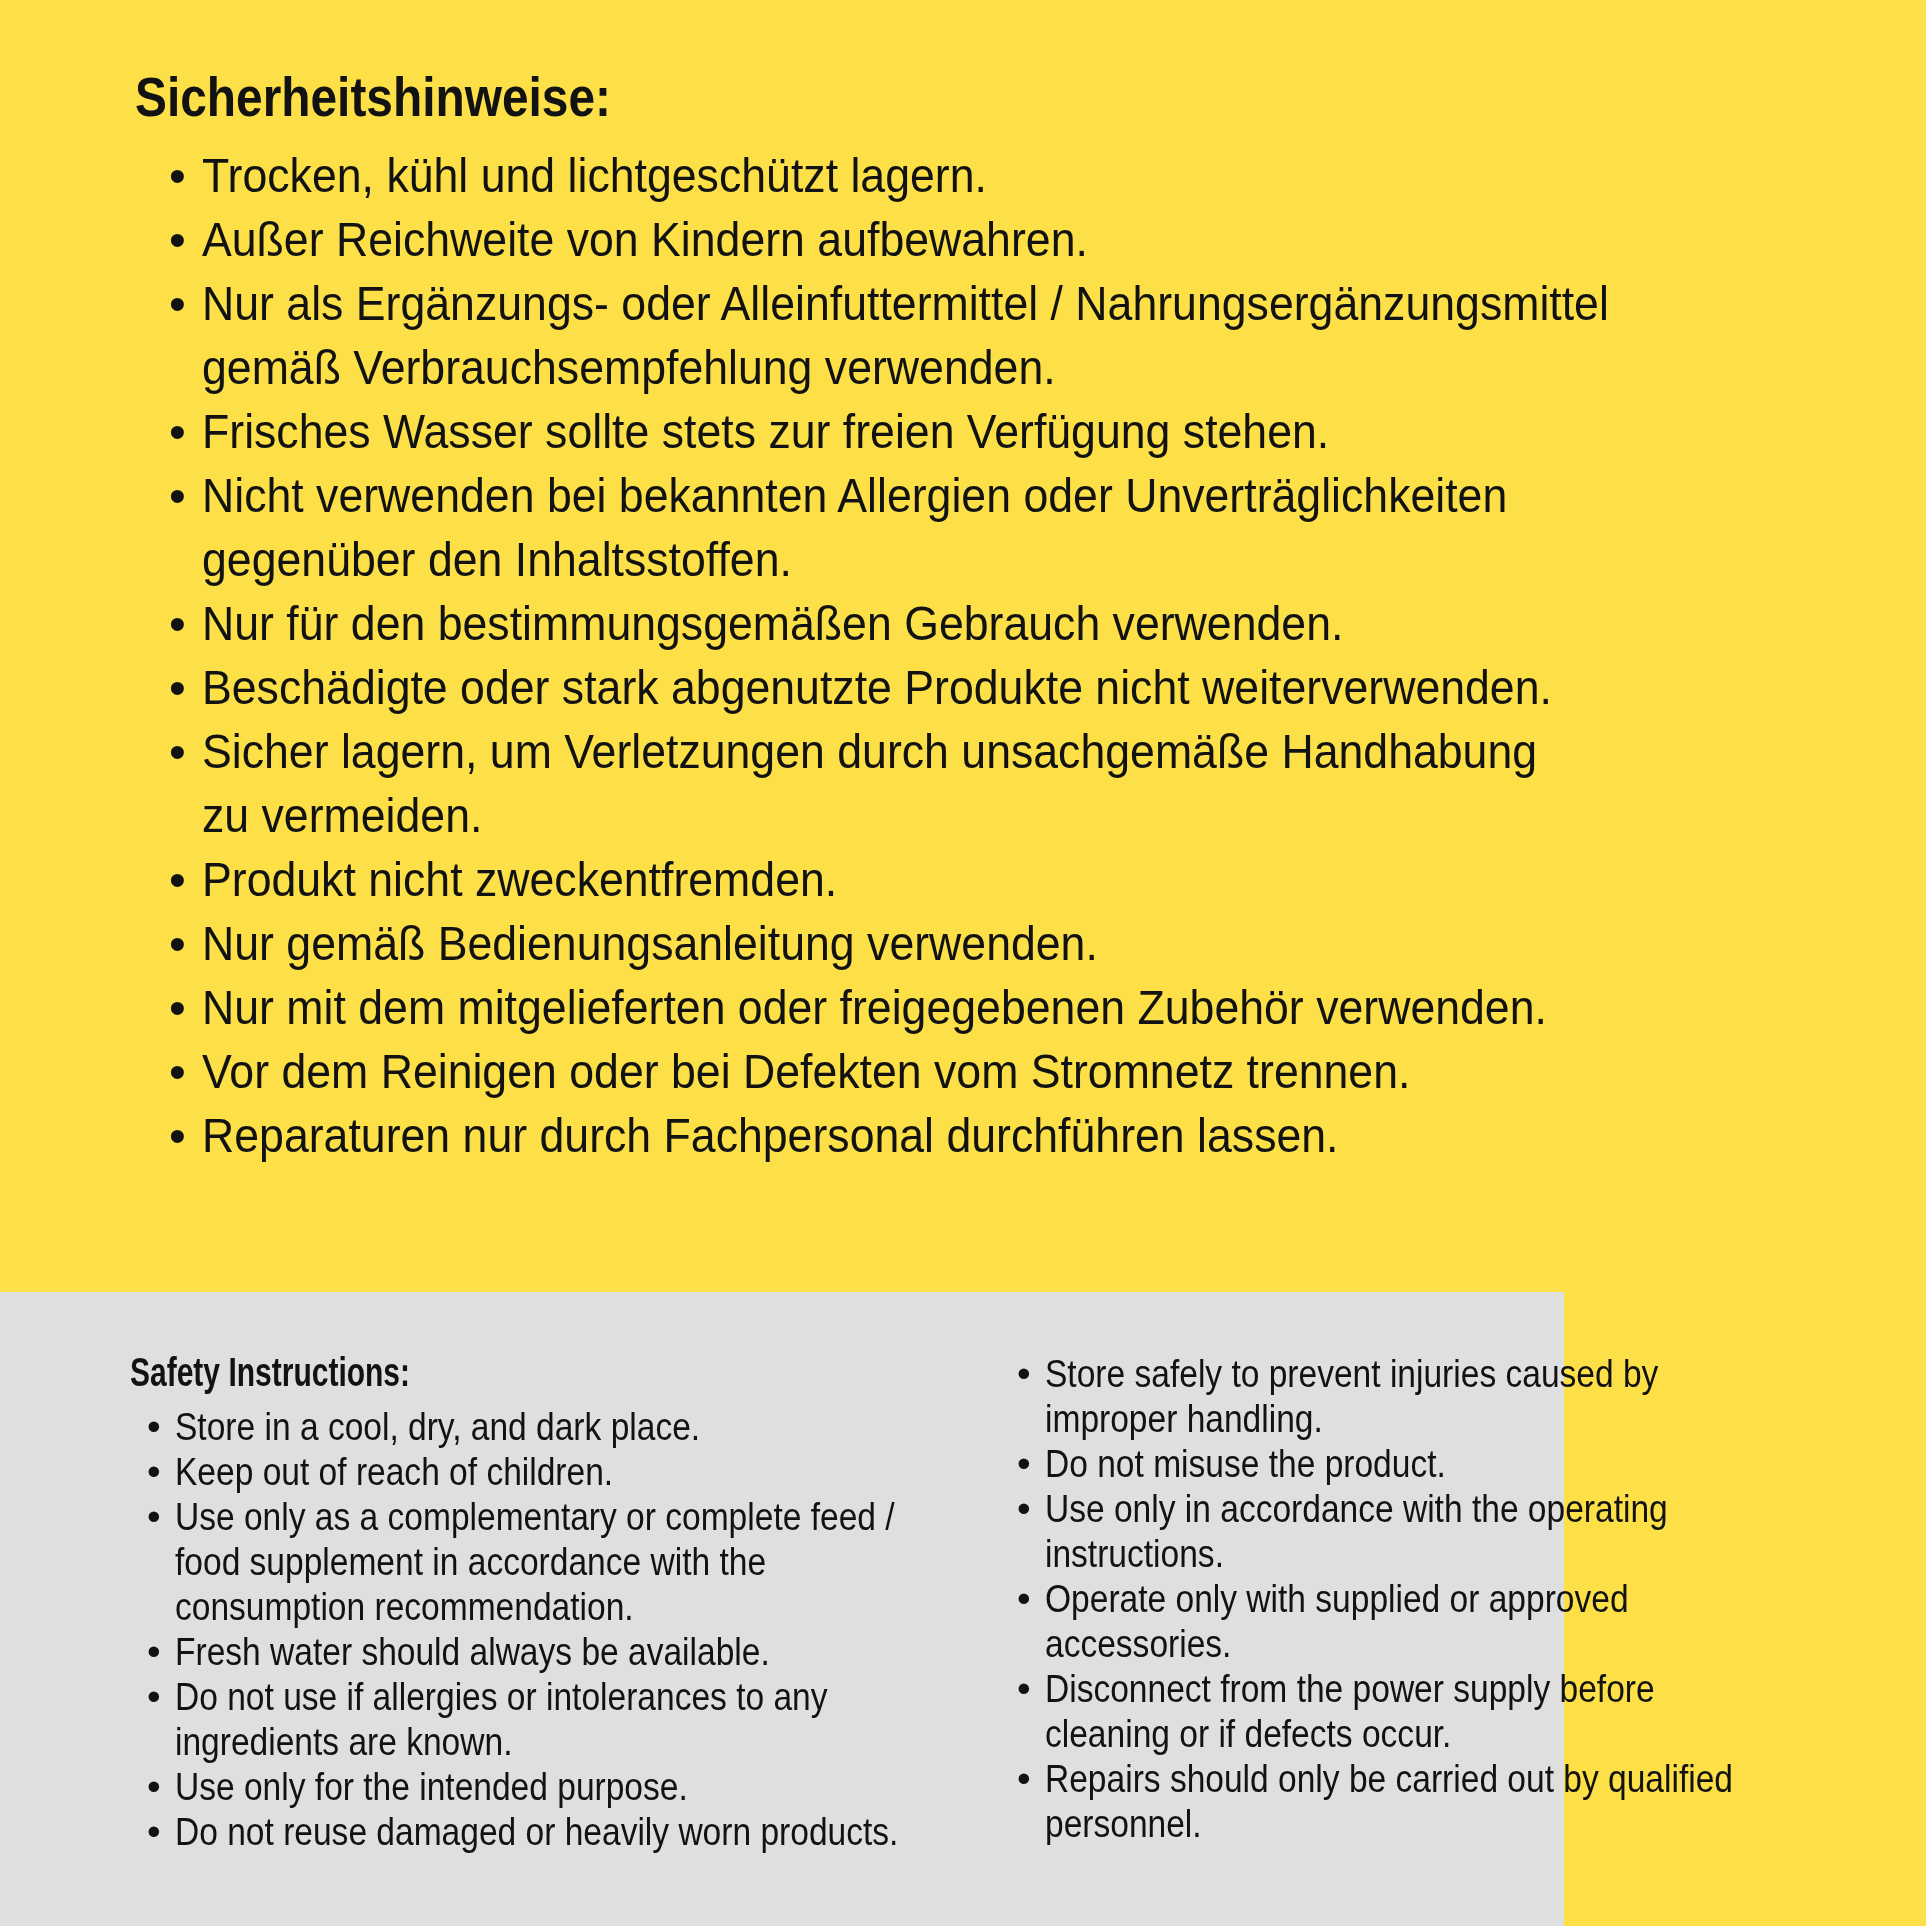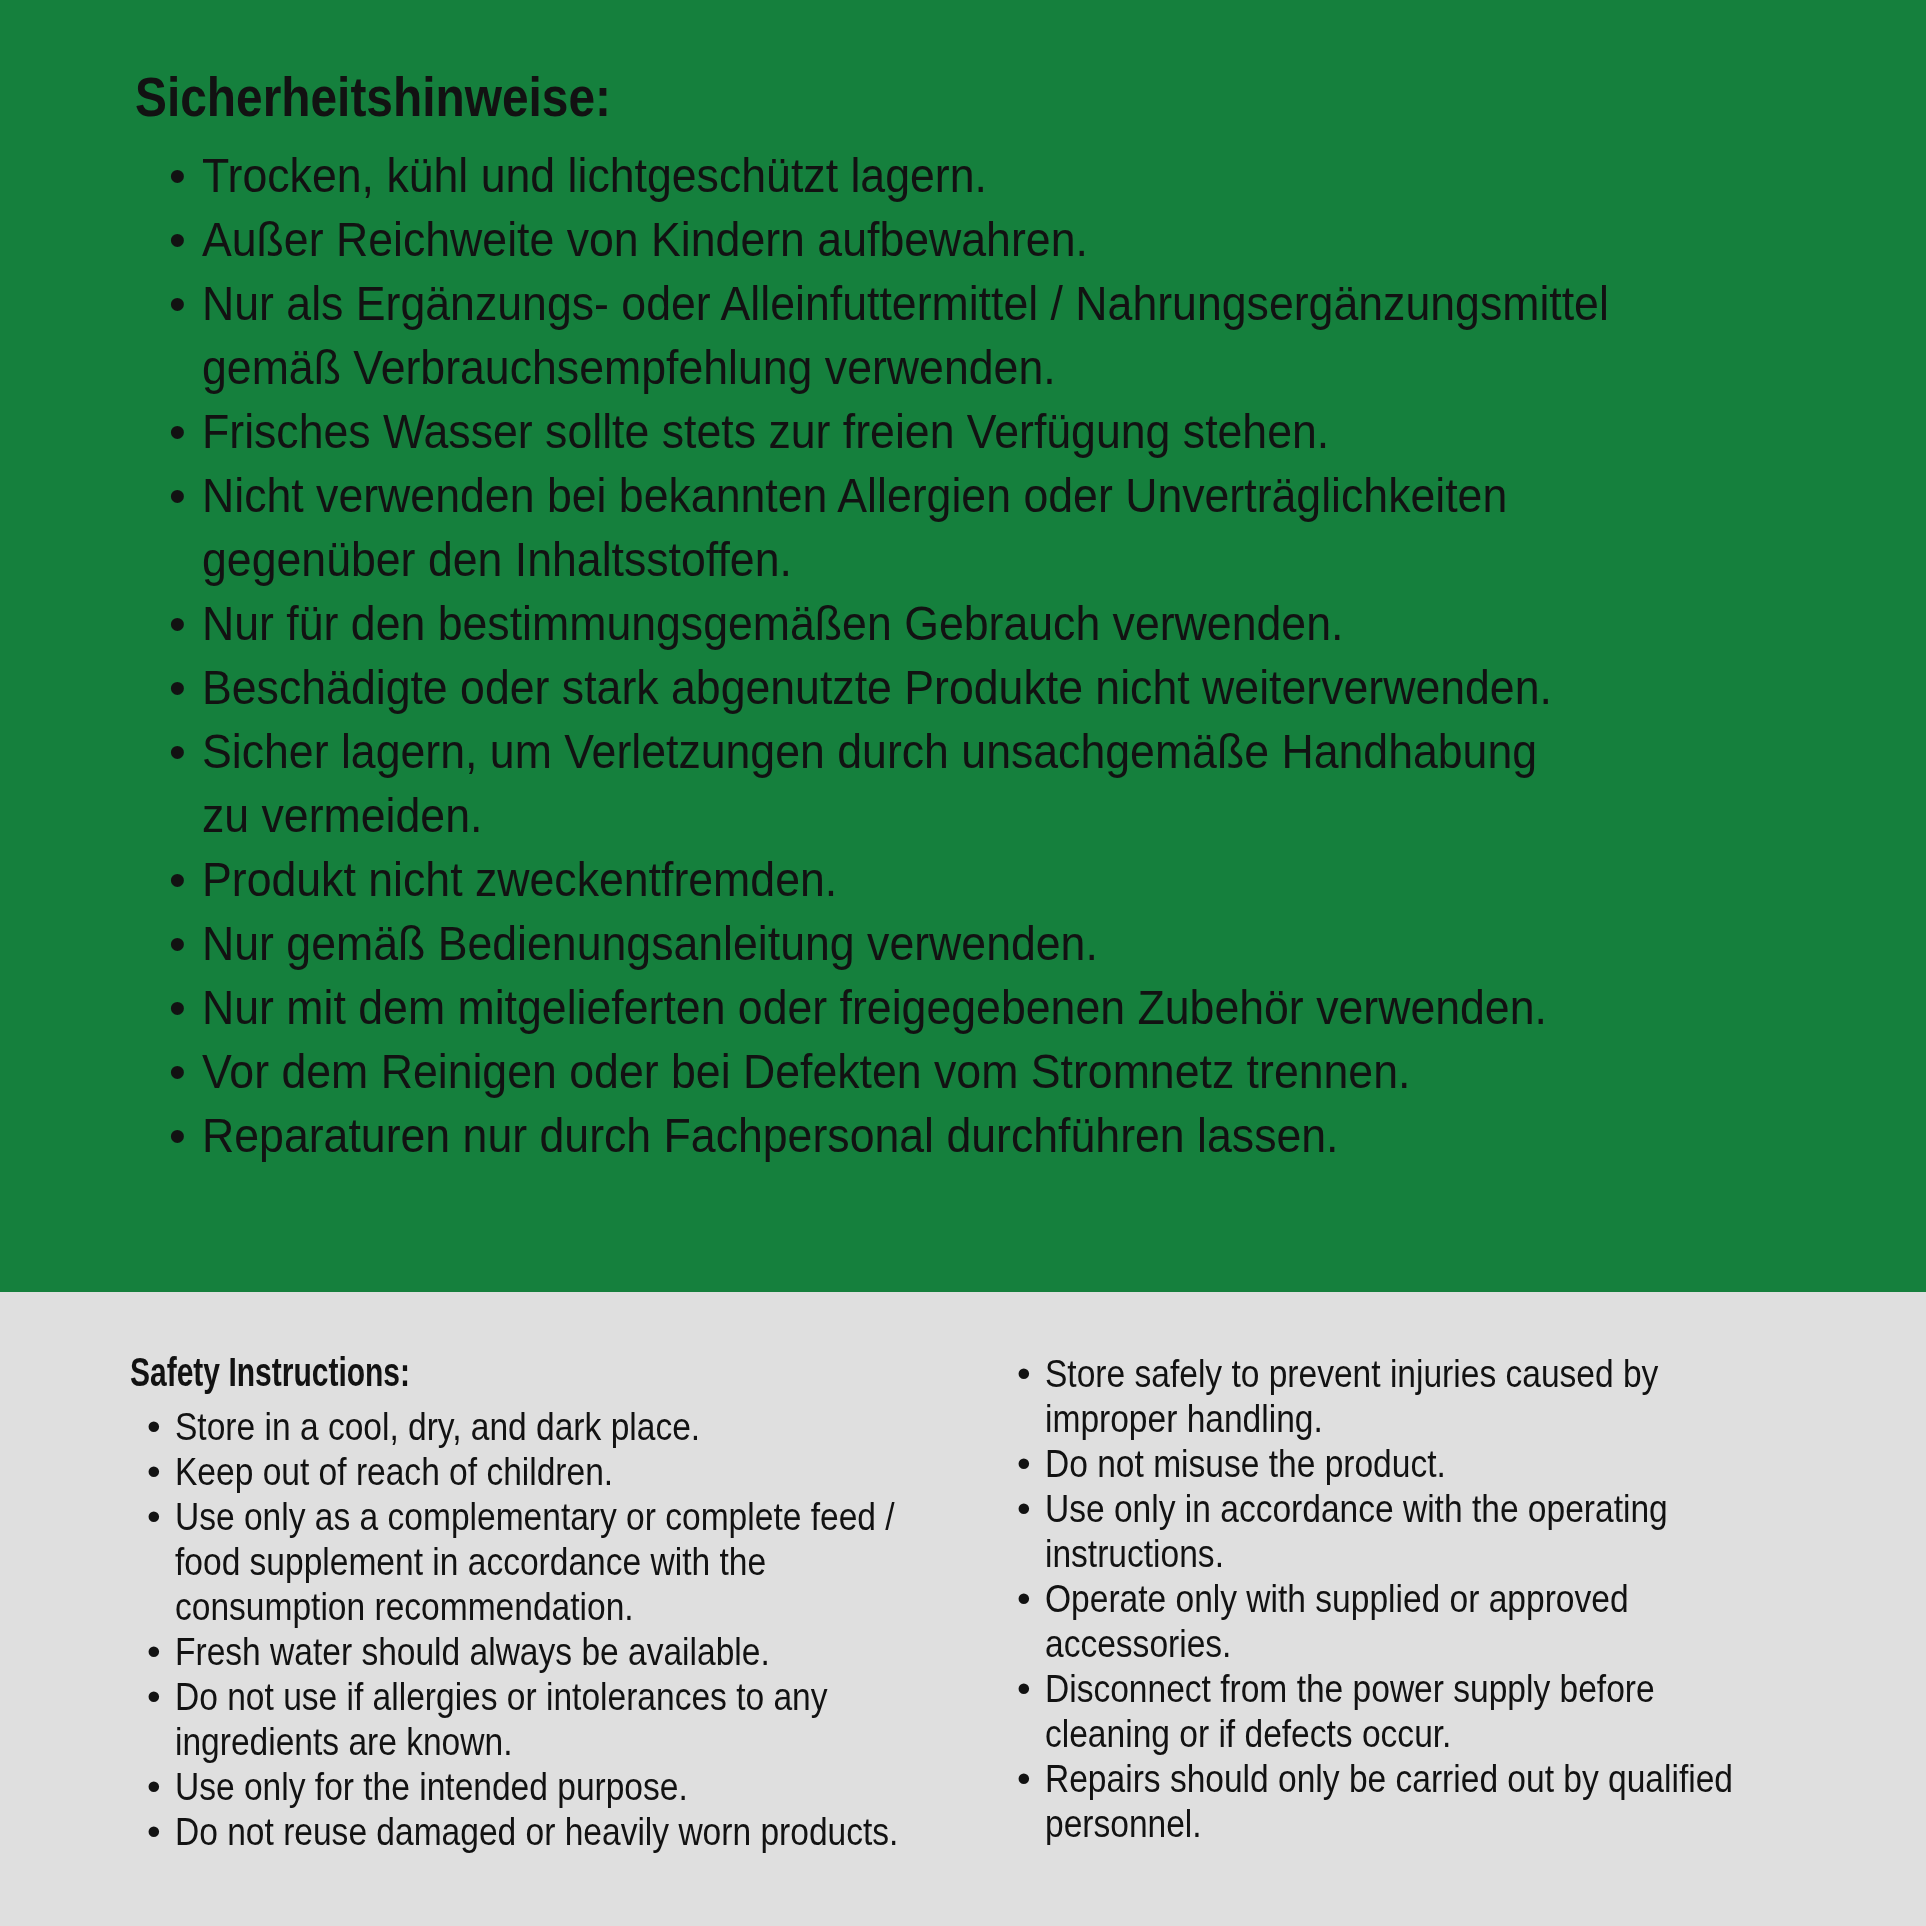--- a/index.html
+++ b/index.html
@@ -2,21 +2,21 @@
 <html style="font-size:10.3px"><head>
 <meta charset="utf-8">
 <style>
   html, body { margin: 0; padding: 0; }
   body { background: #ffffff; }
 
   .page {
     position: relative;
     width: 1926px;
     height: 1926px;
-    background: #15803d;
+    background: #fde047;
     overflow: hidden;
     font-family: "Liberation Sans", sans-serif;
     color: #121212;
   }
 
   
   .de-section { position: absolute; inset: 0; }
 
   .de-heading {
     position: absolute;
@@ -51,21 +51,21 @@
     transform: scaleX(0.93);
     transform-origin: left top;
     white-space: pre;
   }
 
   
   .en-section {
     position: absolute;
     left: 0;
     top: 1292px;
-    width: 1926px;
+    width: 1564px;
     height: 634px;
     background: #dfdfdf;
   }
 
   .en-heading {
     position: absolute;
     left: 130px;
     top: 60px;
     margin: 0;
     font-size: 40px;

